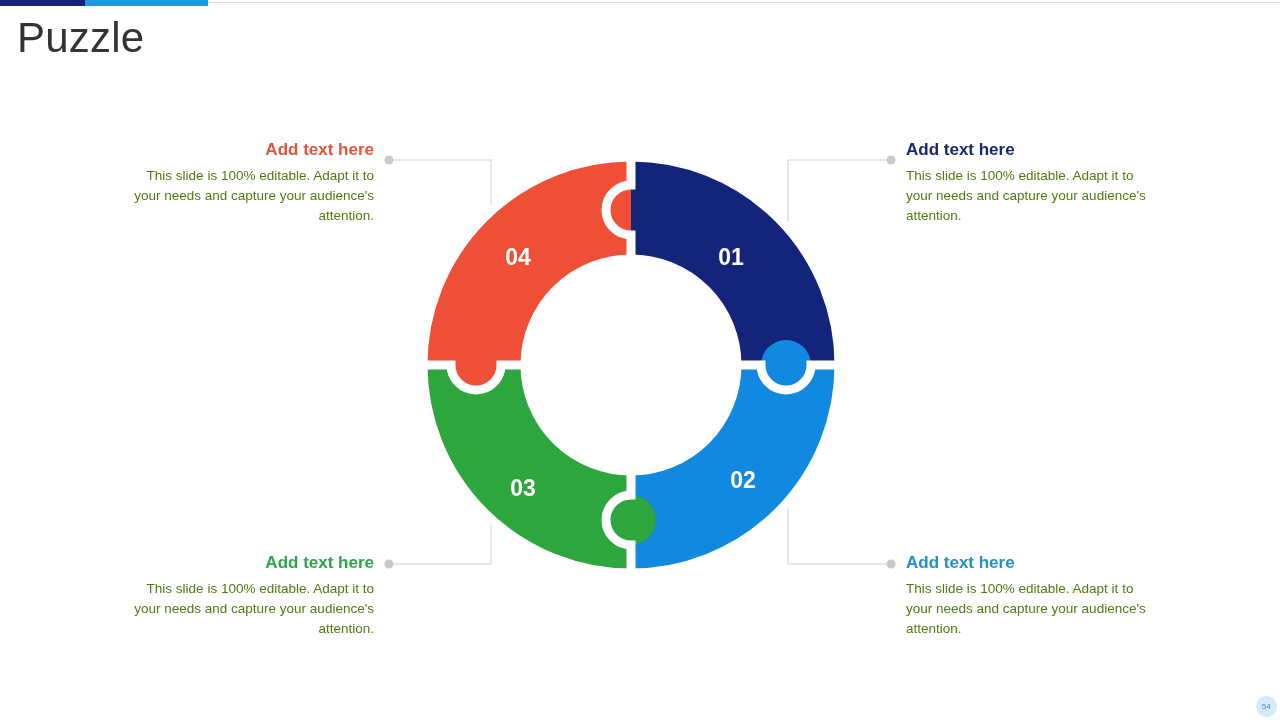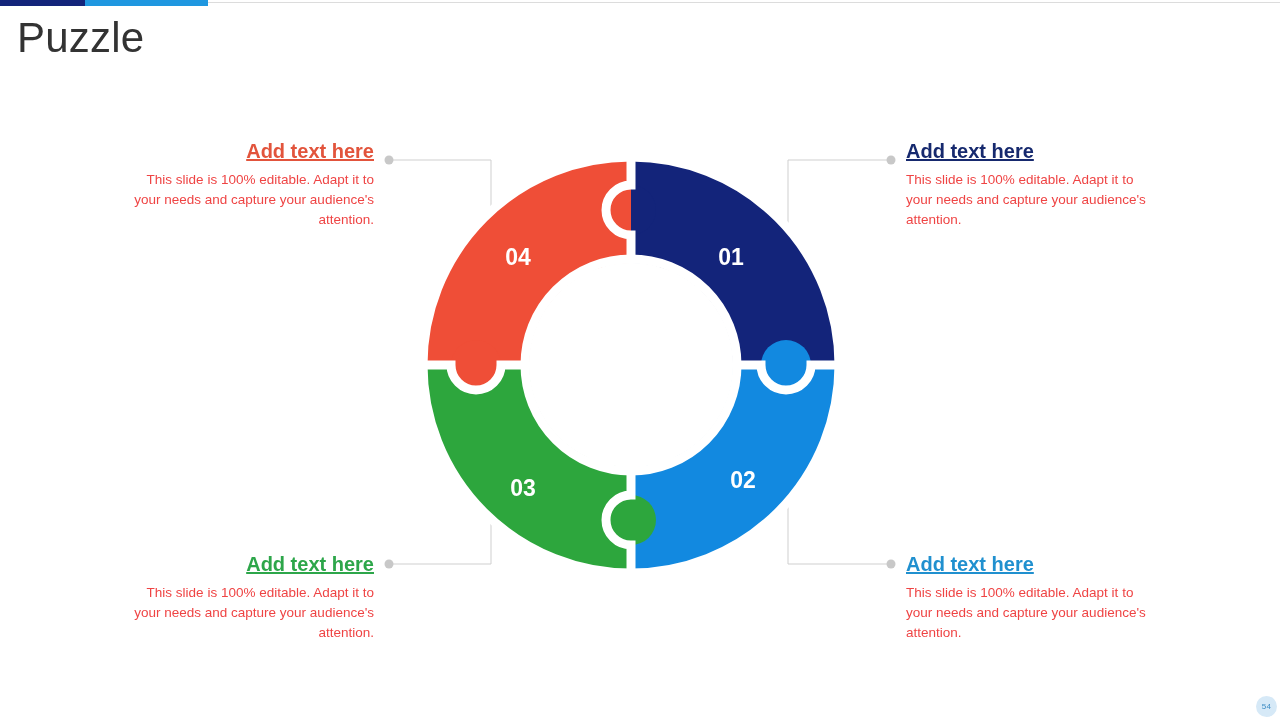--- a/index.html
+++ b/index.html
@@ -53,29 +53,28 @@
     line-height: 1.2;
     white-space: nowrap;
   }
 
   
   .txt-block {
     position: absolute;
     width: 244px;
   }
   .txt-block .heading {
-    font-size: 20px;
+    font-size: 17px;
     font-weight: bold;
     margin: 0 0 6px 0;
     line-height: 1.25;
-    text-decoration: underline;
   }
   .txt-block .body {
     font-size: 13.5px;
-    color: #ef4444;
+    color: #4d7c0f;
     line-height: 1.47;
     margin: 0;
   }
 
   .blk-tl { left: 130px;  top: 139px; text-align: right; }
   .blk-tr { left: 906px;  top: 139px; text-align: left;  }
   .blk-bl { left: 130px;  top: 552px; text-align: right; }
   .blk-br { left: 906px;  top: 552px; text-align: left;  }
 
   

